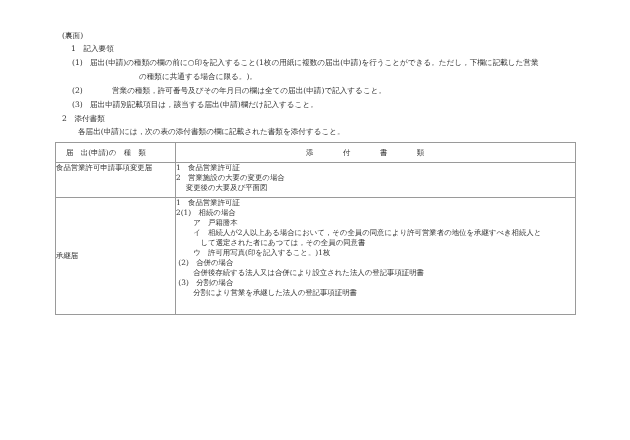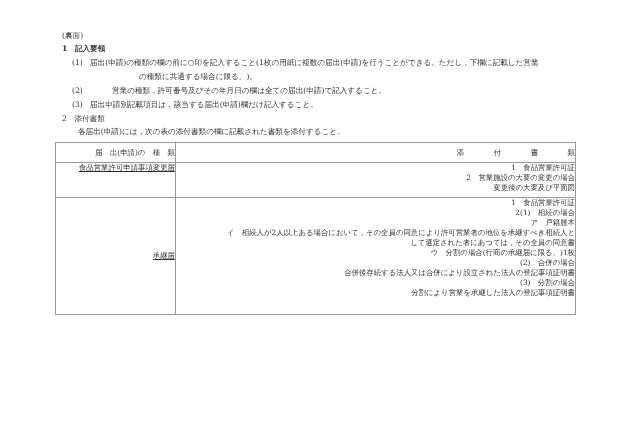--- a/index.html
+++ b/index.html
@@ -28,42 +28,42 @@
       width: 521px;
       border-collapse: collapse;
       font-size: 7.4px;
       line-height: 10px;
     }
     table.doc td, table.doc th {
       border: 1px solid #9a9a9a;
       vertical-align: top;
       padding: 0;
       font-weight: normal;
-      text-align: right;
+      text-align: left;
     }
     .col1 { width: 119px; }
     .hdr { height: 20px; }
     .hdr .hcell {
       display: block;
       padding-top: 5px;
       white-space: pre;
     }
     .hdr .c1 { padding-left: 10px; }
     .hdr .c2 { padding-left: 130px; }
-    .cellpad { padding: 4px 4px 3px 4px; text-decoration: underline; }
+    .cellpad { padding: 4px 4px 3px 4px; }
     .c2pad { padding: 4px 4px 3px 6px; }
     .ln { display: block; white-space: pre; }
     .mid { vertical-align: middle !important; margin-left: 12px; }
   </style>
 </head>
 <body>
 
 <div class="line" style="left:62px; top:30px;">(裏面)</div>
 
-<div class="line" style="left:62px; top:43px;font-weight:bold;">1　記入要領</div>
+<div class="line" style="left:71px; top:43px;">1　記入要領</div>
 
 <div class="line" style="left:72px; top:57px;">(1)</div>
 <div class="line" style="left:90px; top:57px;">届出(申請)の種類の欄の前に○印を記入すること(1枚の用紙に複数の届出(申請)を行うことができる。ただし，下欄に記載した営業</div>
 <div class="line" style="left:104px; top:71px;margin-left:35px;">の種類に共通する場合に限る。)。</div>
 
 <div class="line" style="left:72px; top:85px;">(2)</div>
 <div class="line" style="left:90px; top:85px;margin-left:22px;">営業の種類，許可番号及びその年月日の欄は全ての届出(申請)で記入すること。</div>
 
 <div class="line" style="left:72px; top:99px;">(3)</div>
 <div class="line" style="left:90px; top:99px;">届出申請別記載項目は，該当する届出(申請)欄だけ記入すること。</div>
@@ -97,21 +97,21 @@
   <tr style="height:117px;">
     <td class="col1 cellpad mid">
       <span class="ln">承継届</span>
     </td>
     <td class="c2pad">
       <span class="ln">1　食品営業許可証</span>
       <span class="ln">2(1)　相続の場合</span>
       <span class="ln">　　 ア　戸籍謄本</span>
       <span class="ln">　　 イ　相続人が2人以上ある場合において，その全員の同意により許可営業者の地位を承継すべき相続人と</span>
       <span class="ln">　　 　して選定された者にあつては，その全員の同意書</span>
-      <span class="ln">　　 ウ　分割の場合(行商の承継届に限る。)1枚</span>
+      <span class="ln">　　 ウ　許可用写真(印を記入すること。)1枚</span>
       <span class="ln"> (2)　合併の場合</span>
       <span class="ln">　　 合併後存続する法人又は合併により設立された法人の登記事項証明書</span>
       <span class="ln"> (3)　分割の場合</span>
       <span class="ln">　　 分割により営業を承継した法人の登記事項証明書</span>
     </td>
   </tr>
 
 </tbody>
   </table>
 

